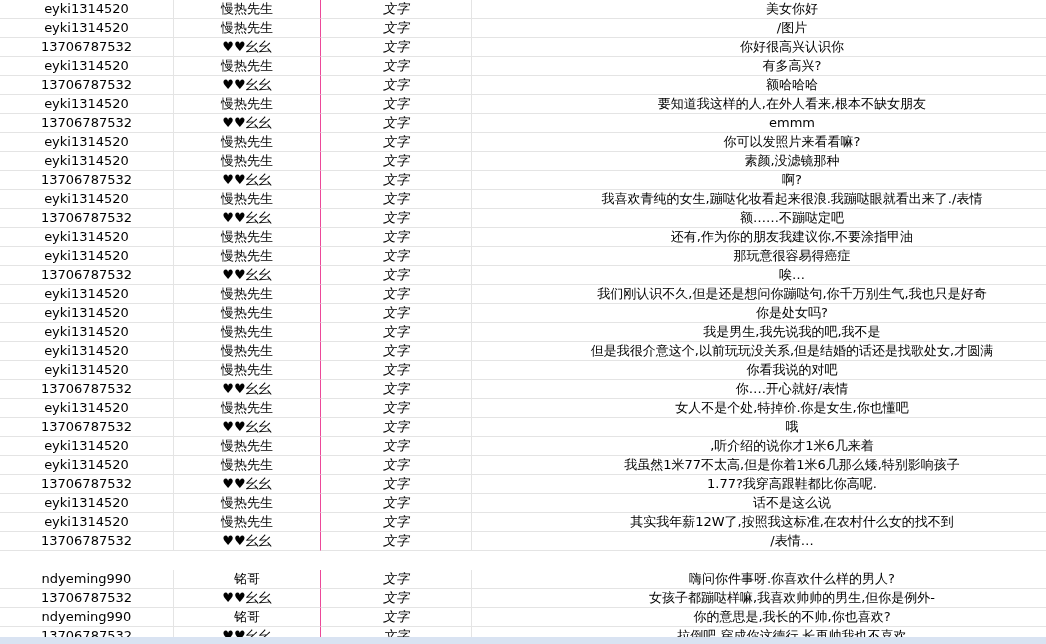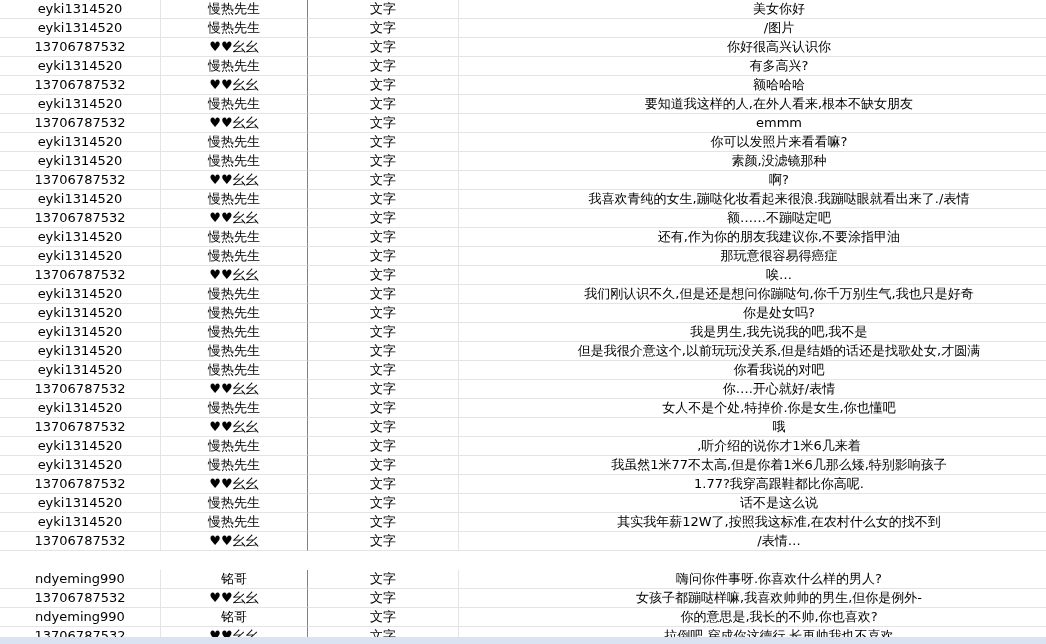--- a/index.html
+++ b/index.html
@@ -16,23 +16,23 @@
   .row { display: flex; height: 19px; }
   .cell {
     box-sizing: border-box;
     height: 19px;
     line-height: 18px;
     text-align: center;
     overflow: hidden;
     white-space: nowrap;
     border-bottom: 1px solid #e4e4e4;
   }
-  .col-account  { width: 161px; border-right: 1px solid #e4e4e4; }
+  .col-account  { width: 174px; border-right: 1px solid #e4e4e4; }
   .col-nickname { width: 147px; border-right: 1px solid #ec4899; }
-  .col-type     { width: 151px; border-right: 1px solid #e4e4e4; }
+  .col-type     { width: 151px; border-right: 1px solid #e4e4e4; font-style: italic; }
   .col-message  { width: 640px; }
   .row.sep .cell { border: none; }
   .bottom-strip {
     position: absolute;
     left: 0; top: 637px;
     width: 1046px; height: 7px;
     z-index: 5;
   }
 </style>
 </head>

